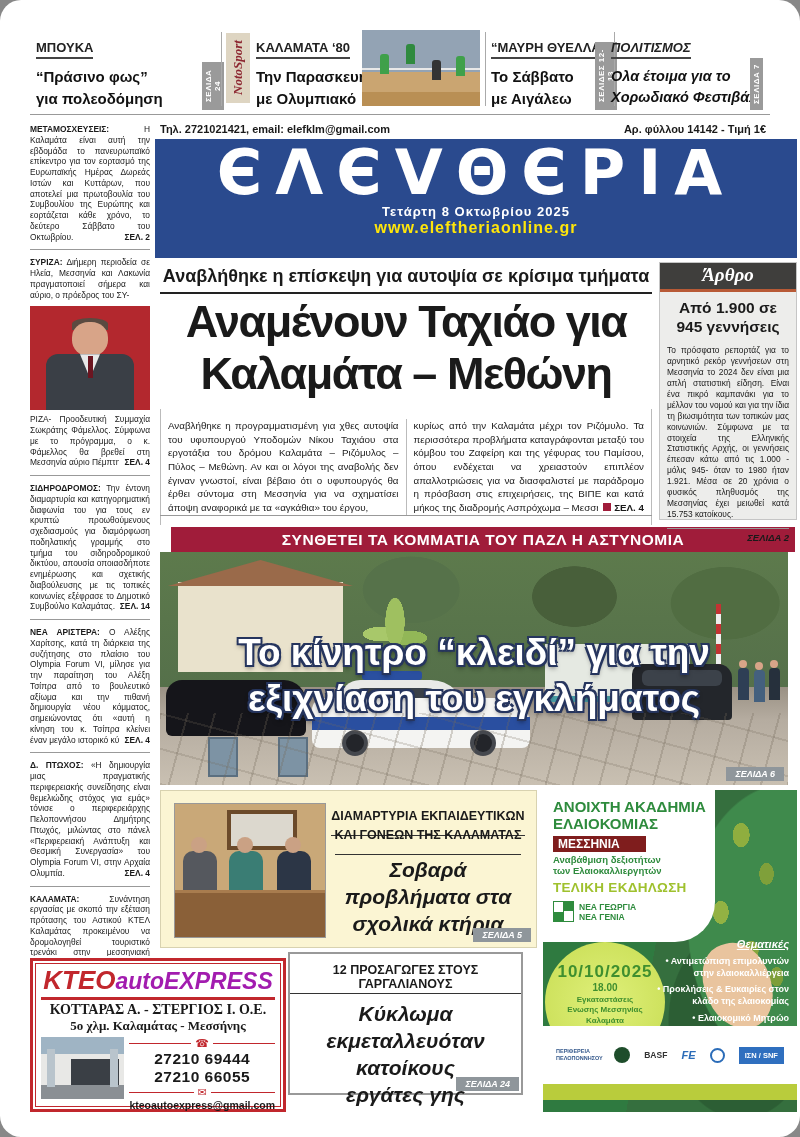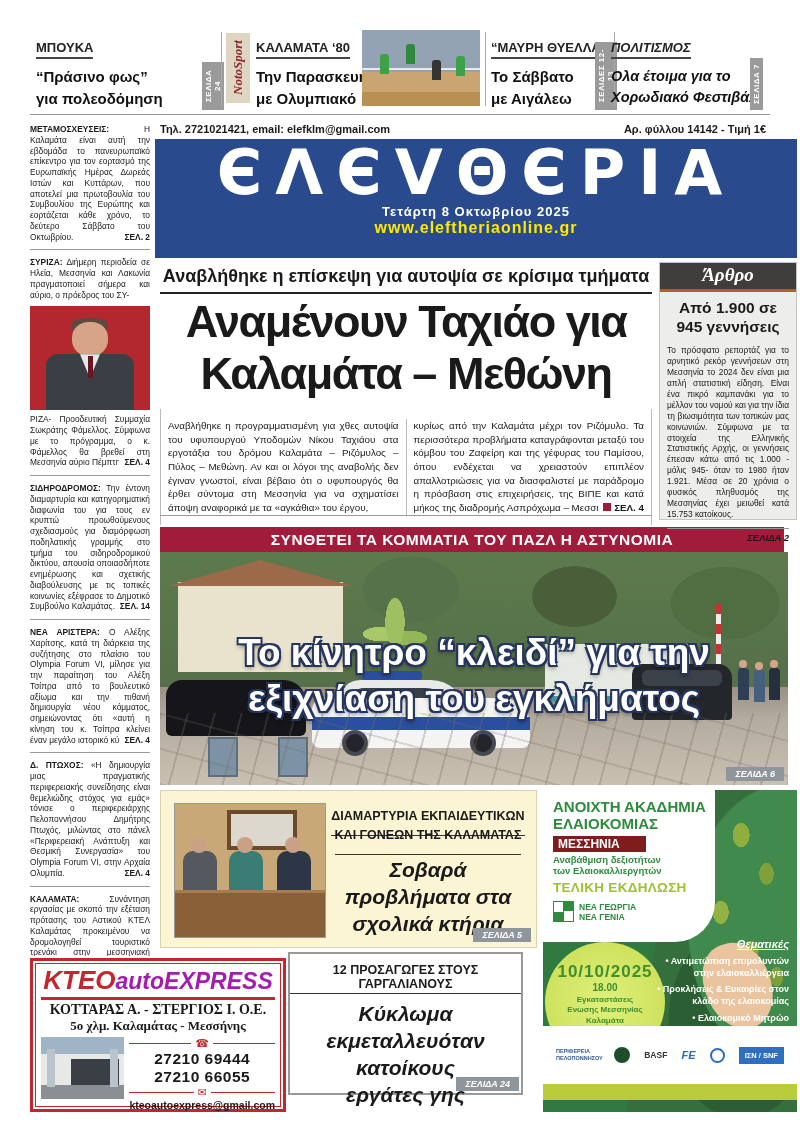--- a/index.html
+++ b/index.html
@@ -1,17 +1,17 @@
 <!DOCTYPE html>
 <html><head>
 <meta charset="utf-8">
 <style>
   html,body{margin:0;padding:0;background:#888;}
   #page{position:relative;width:800px;height:1137px;margin:0 auto;background:#fff;
-        font-family:"Liberation Sans",sans-serif;color:#1a1a1a;overflow:hidden;}
+        font-family:"Liberation Sans",sans-serif;color:#1a1a1a;overflow:hidden;border-radius:21px;}
 
   
   .topstrip{position:absolute;left:30px;top:28px;width:740px;height:84px;}
   .t-item{position:absolute;top:10px;}
   .kick{display:inline-block;font-weight:bold;font-size:13px;color:#222;
         border-bottom:2px solid #444;padding-bottom:2px;margin-bottom:7px;}
   .t-line{font-weight:bold;font-size:15px;line-height:1.45;color:#111;white-space:nowrap;}
   .vline{position:absolute;top:4px;width:1px;height:74px;background:#aaa;}
   .vbadge{position:absolute;background:#9a9a9a;color:#fff;font-size:8px;font-weight:bold;
           writing-mode:vertical-rl;transform:rotate(180deg);text-align:center;
@@ -56,21 +56,21 @@
             font-size:45px;line-height:1.16;letter-spacing:-1.5px;}
   .article{position:absolute;left:160px;top:409px;width:492px;display:flex;
            border-left:1px solid #bbb;border-right:1px solid #bbb;box-sizing:border-box;}
   .article .col{position:relative;flex:1;padding:0 7px;font-size:9.8px;line-height:1.4;text-align:justify;}
   .article .col + .col{border-left:1px solid #bbb;}
   .endref{position:absolute;right:7px;bottom:0;font-weight:bold;background:#fff;padding-left:5px;font-size:9.8px;}
   .endsq{display:inline-block;width:8px;height:8px;background:#a01c3a;margin-right:3px;}
   .main-div{position:absolute;left:160px;top:515px;width:492px;height:1px;background:#999;}
 
   
-  .banner{position:absolute;left:160px;top:527px;width:624px;height:25px;background:#a01c3a;color:#fff;
+  .banner{position:absolute;left:171px;top:527px;width:624px;height:25px;background:#a01c3a;color:#fff;
           font-weight:bold;font-size:15.5px;text-align:center;line-height:25px;letter-spacing:.5px;}
   .photo-main{position:absolute;left:160px;top:552px;width:628px;height:233px;overflow:hidden;
       background:linear-gradient(#6f8657 0,#5d7549 40%,#9a9184 58%,#b5aca0 72%,#c9c0b2 100%);}
   .trees{position:absolute;left:0;top:0;width:100%;height:135px;background:
       radial-gradient(60px 45px at 12% 35%,#4e6a3e 60%,transparent 61%),
       radial-gradient(80px 55px at 40% 28%,#56724a 60%,transparent 61%),
       radial-gradient(70px 50px at 66% 33%,#485f3a 60%,transparent 61%),
       radial-gradient(90px 60px at 90% 38%,#516d42 60%,transparent 61%),
       linear-gradient(#5d7a4c,#55704a);}
   .house-l{position:absolute;left:18px;top:30px;width:165px;height:90px;background:#e9e2cc;}

